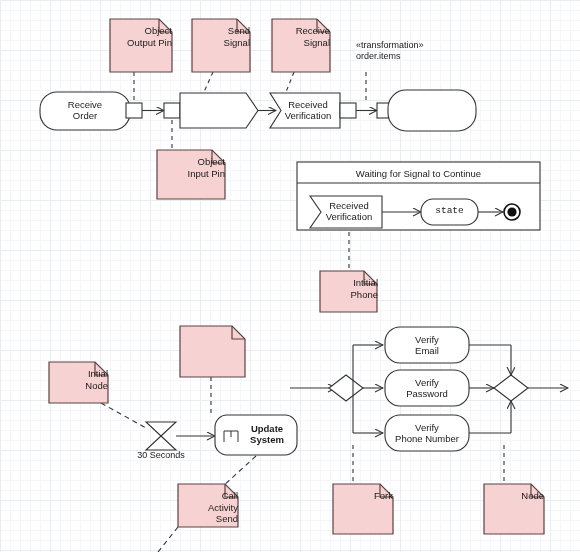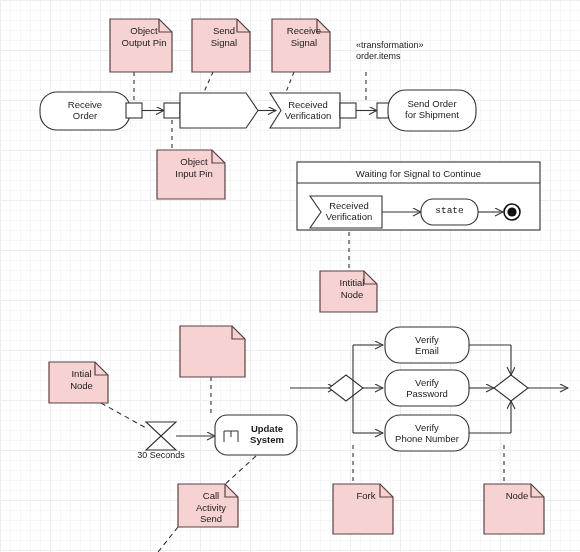--- a/index.html
+++ b/index.html
@@ -37,21 +37,21 @@
     position: absolute;
     text-align: center;
     color: #1a1a1a;
     line-height: 1.18;
     white-space: pre-line;
     pointer-events: none;
   }
   .node-lbl { font-size: 9.5px; }
   .note-lbl {
     position: absolute;
-    text-align: center;
+    text-align: right;
     font-size: 9.5px;
     color: #1a1a1a;
     line-height: 1.22;
     white-space: pre-line;
     pointer-events: none;
   }
   .small-lbl { font-size: 9px; }
   .frame-title { font-size: 9.5px; }
 </style>
 </head>
@@ -226,22 +226,20 @@
         <path d="M484,484 L531,484 L544,497 L544,534 L484,534 Z"></path>
         <path d="M531,484 L531,497 L544,497" fill="none"></path>
       </g>
     </g>
   </svg>
 
   <div class="lbl node-lbl" style="left:40px; top:99px; width:90px;">Receive
 Order</div>
   <div class="lbl node-lbl" style="left:276px; top:99px; width:64px;">Received
 Verification</div>
-  <div class="lbl node-lbl" style="left:388px; top:98px; width:88px;">Send Order
-for Shipment</div>
 
   <div class="lbl small-lbl" style="left:356px; top:40px; width:120px; text-align:left;">«transformation»
 order.items</div>
 
   <div class="lbl frame-title" style="left:297px; top:168px; width:243px;">Waiting for Signal to Continue</div>
   <div class="lbl node-lbl" style="left:317px; top:200px; width:64px;">Received
 Verification</div>
   <div class="lbl node-lbl" style="left:421px; top:205px; width:57px;font-family:Liberation Mono, monospace;">state</div>
 
   <div class="lbl node-lbl" style="left:241px; top:423px; width:52px;font-weight:bold;">Update
@@ -257,21 +255,21 @@
 
   <div class="note-lbl" style="left:116px; top:25px; width:56px;">Object
 Output Pin</div>
   <div class="note-lbl" style="left:182px; top:25px; width:52px;margin-left:16px;">Send
 Signal</div>
   <div class="note-lbl" style="left:278px; top:25px; width:52px;">Receive
 Signal</div>
   <div class="note-lbl" style="left:163px; top:156px; width:62px;">Object
 Input Pin</div>
   <div class="note-lbl" style="left:326px; top:277px; width:52px;">Intitial
-Node</div>
+Phone</div>
   <div class="note-lbl" style="left:55px; top:368px; width:53px;">Intial
 Node</div>
   <div class="note-lbl" style="left:184px; top:490px; width:54px;">Call
 Activity
 Send</div>
   <div class="note-lbl" style="left:339px; top:490px; width:54px;">Fork</div>
   <div class="note-lbl" style="left:490px; top:490px; width:54px;">Node</div>
 
 </div>
 

